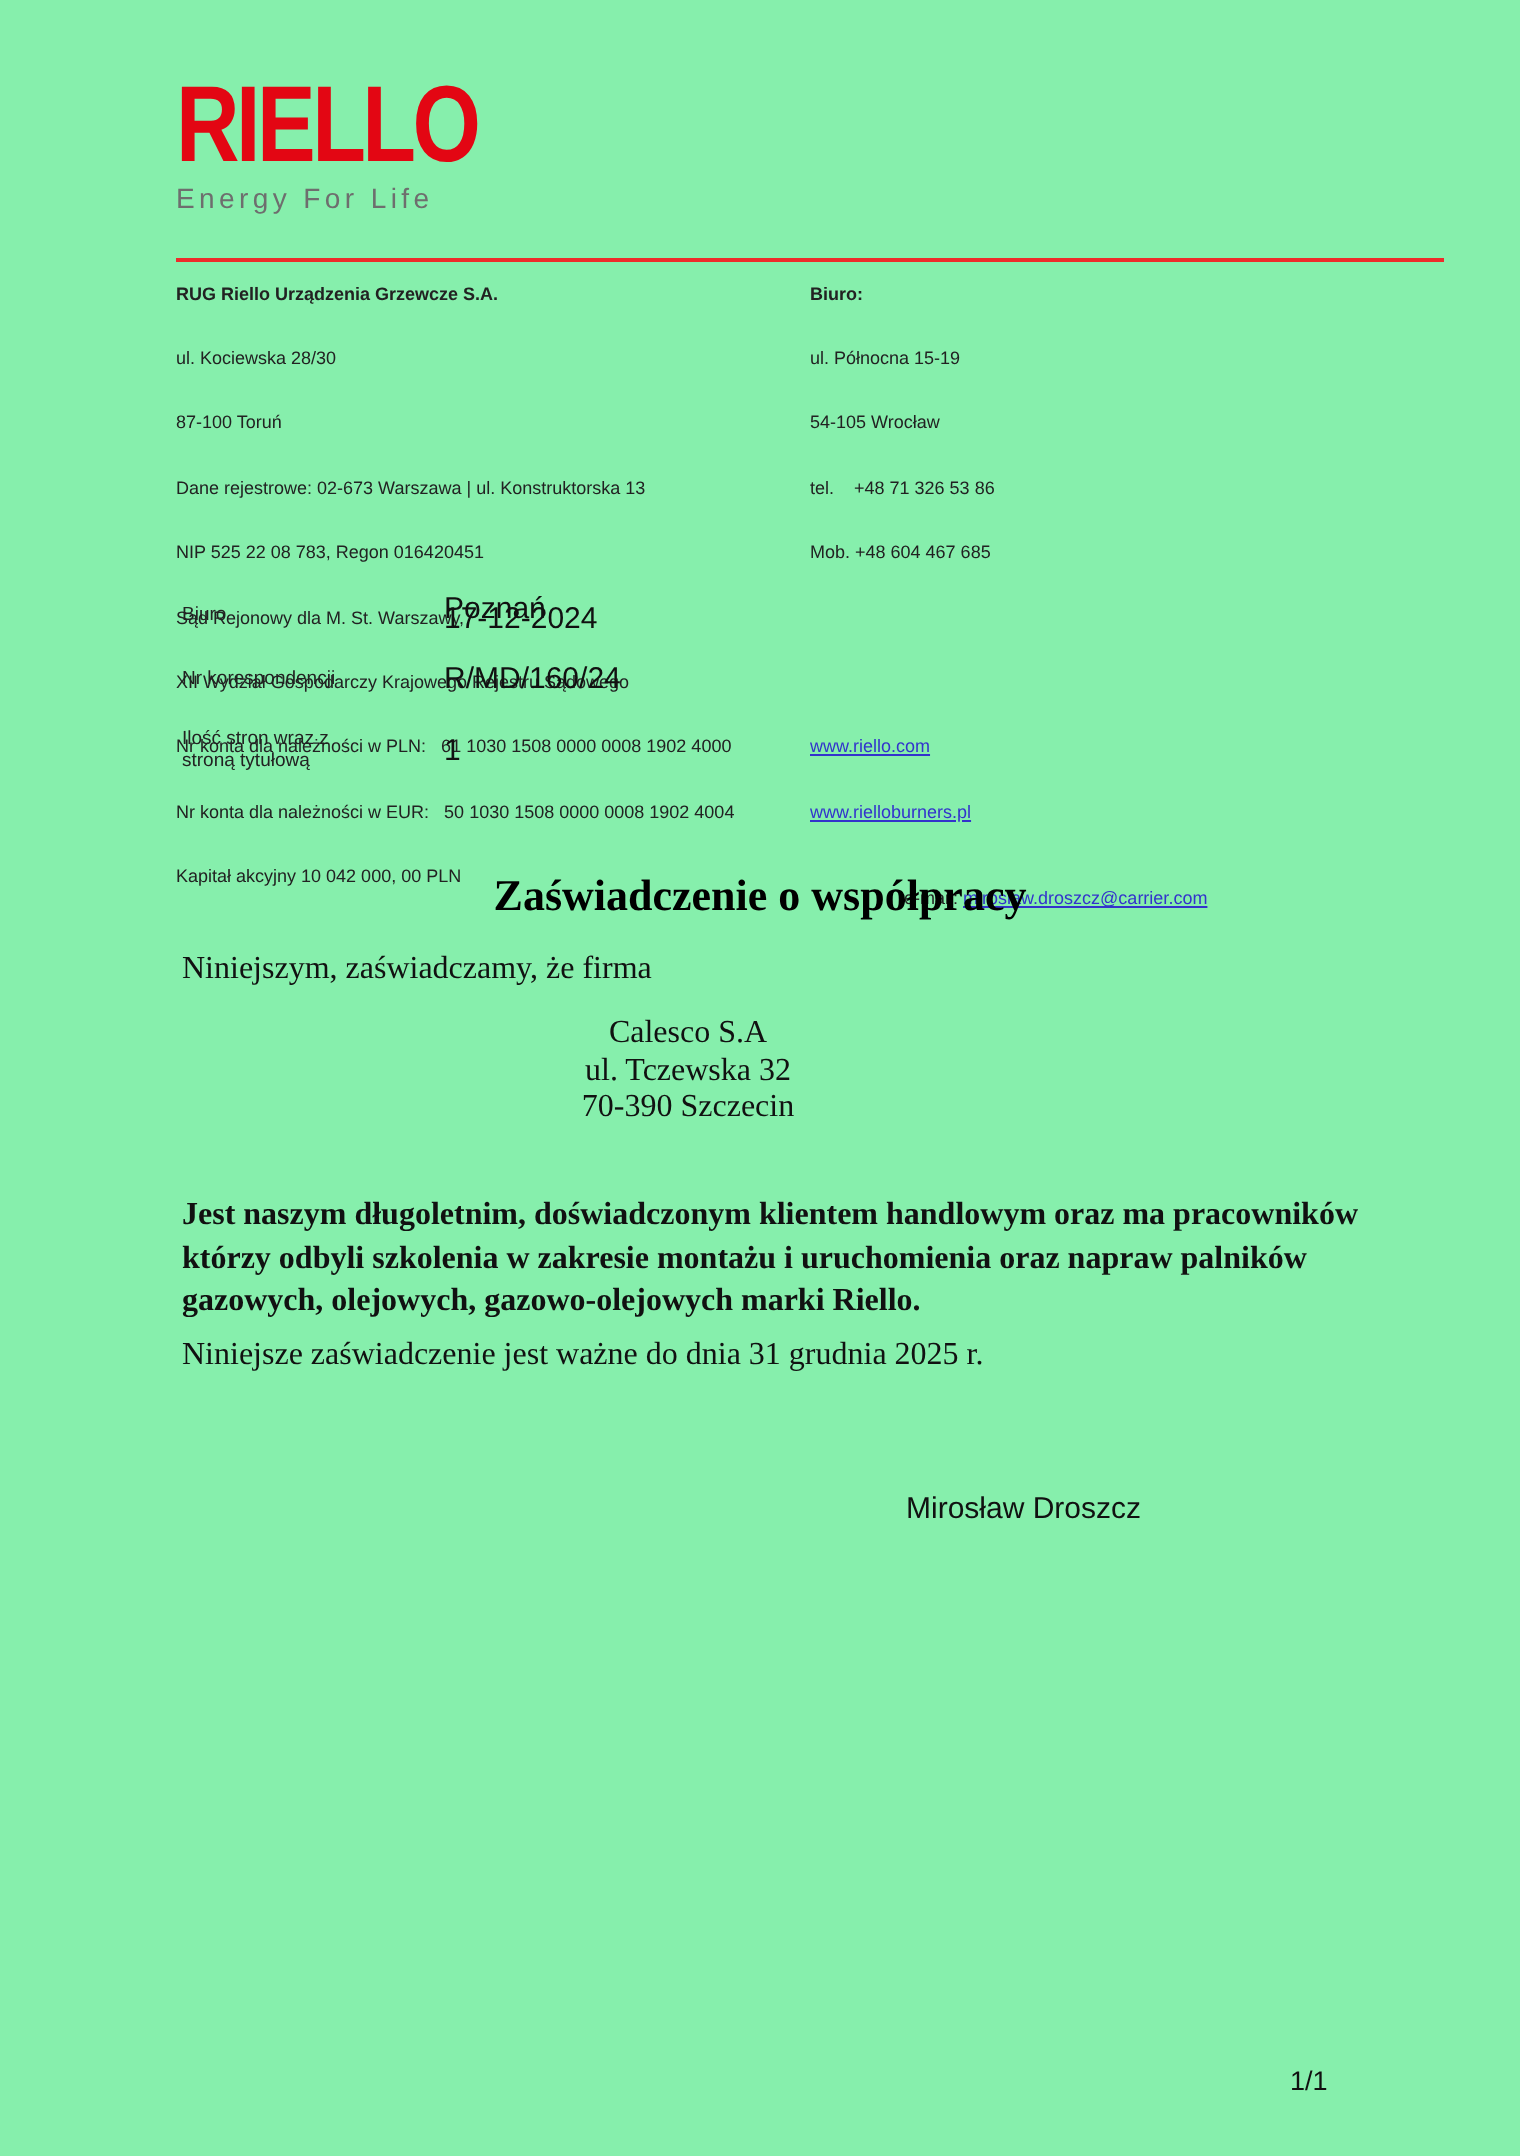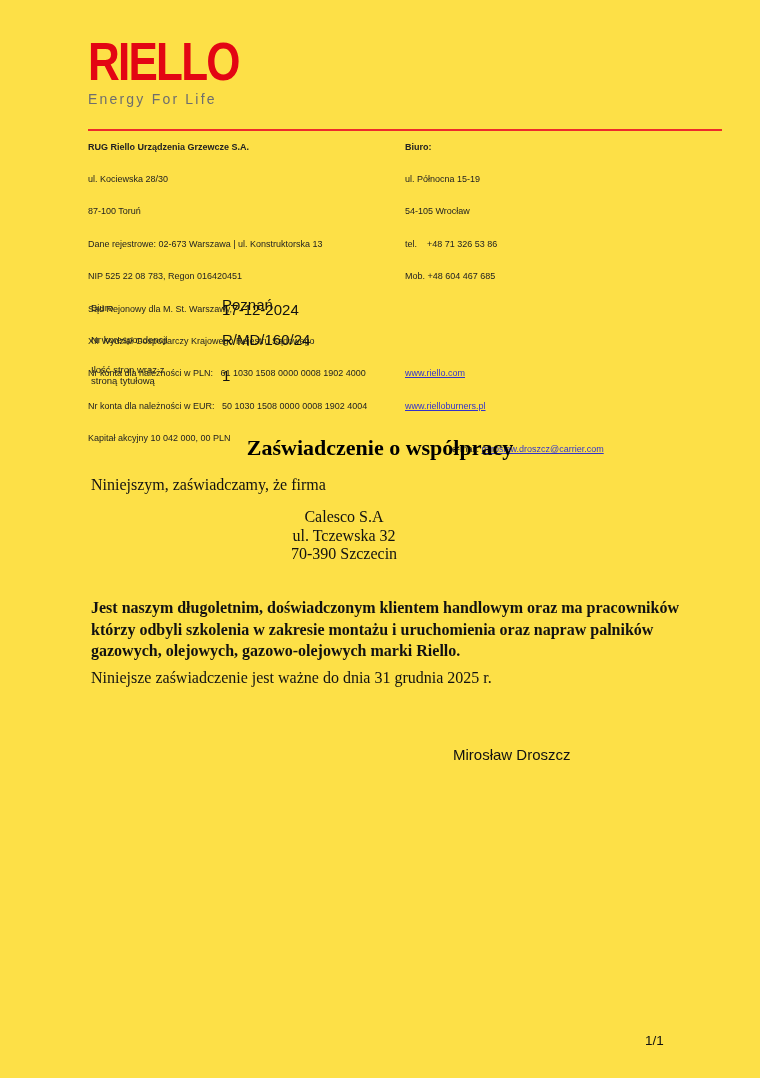--- a/index.html
+++ b/index.html
@@ -1,19 +1,19 @@
 <!DOCTYPE html>
 <html lang="pl"><head>
 <meta charset="utf-8">
 <style>
   html,body{margin:0;padding:0;background:#ffffff;}
   .page{
     position:relative;
     width:760px;height:1078px;
-    background:#fde047;
+    background:#86efac;
     font-family:"Liberation Sans",sans-serif;
     color:#1a1a1a;
     overflow:hidden;
   }
   
   .logo{position:absolute;left:88px;top:34px;}
   .logo-word{
     font-family:"Liberation Sans",sans-serif;
     font-weight:900;
     font-size:50px;

